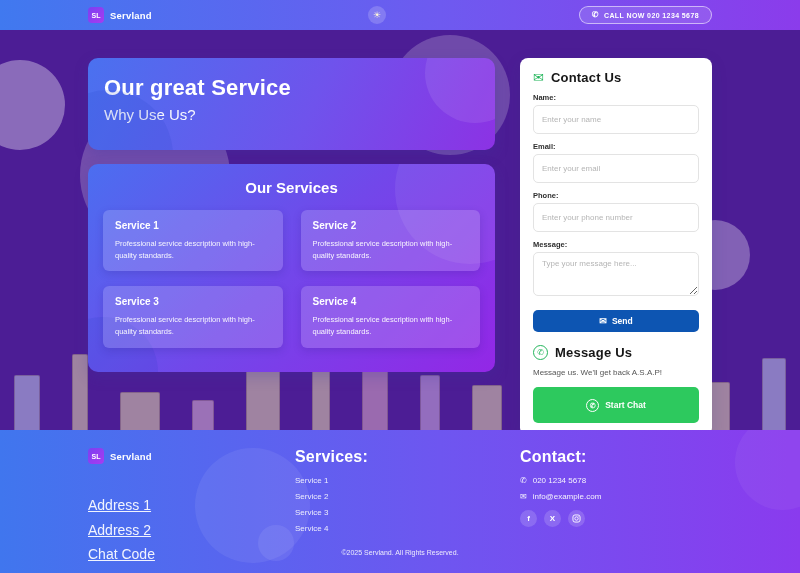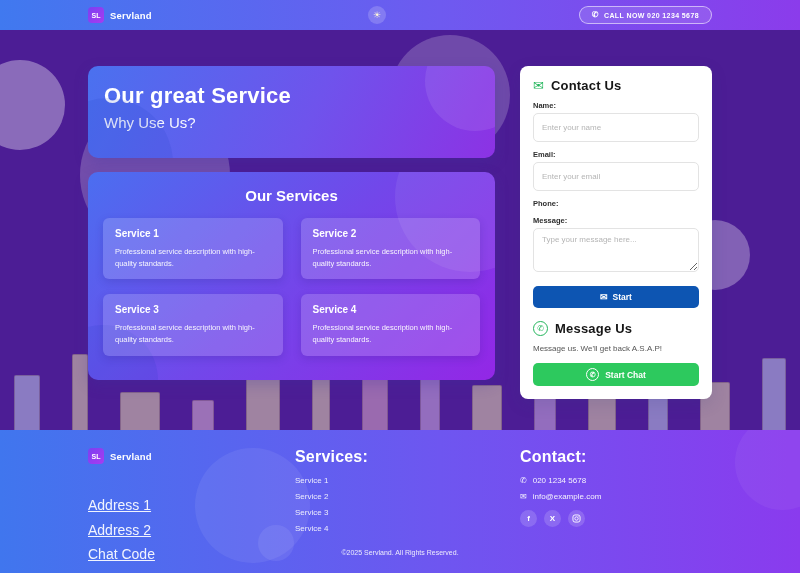--- a/index.html
+++ b/index.html
@@ -41,21 +41,21 @@
   .bld:nth-child(6){width:18px;height:86px;background:#f2e9ae;}
   .bld:nth-child(7){width:26px;height:70px;background:#e8b7c9;}
   .bld:nth-child(8){width:20px;height:55px;background:#d9bce8;}
   .bld:nth-child(9){width:30px;height:45px;background:#f2e9ae;}
   .bld:nth-child(10){width:22px;height:66px;background:#d9bce8;}
   .bld:nth-child(11){width:28px;height:40px;background:#f2e9ae;}
   .bld:nth-child(12){width:20px;height:58px;background:#c8d9f0;}
   .bld:nth-child(13){width:30px;height:48px;background:#f2e9ae;}
   .bld:nth-child(14){width:24px;height:72px;background:#c8d9f0;}
 
-  .container { position:relative; width:624px; margin:8px auto; display:flex; gap:25px; z-index:2; }
+  .container { position:relative; width:624px; margin:0 auto; display:flex; gap:25px; z-index:2; }
   .left-col { width:407px; }
   .right-col { width:192px; }
 
   
   .hero { position:relative; overflow:hidden; height:92px; border-radius:10px; padding:17px 16px;
     background:linear-gradient(115deg,#4a71ef 0%,#6f53ec 55%,#8c32e4 100%); box-shadow:0 5px 14px rgba(60,50,160,0.25); }
   .hero::before { content:""; position:absolute; width:100px; height:100px; border-radius:50%;
     right:-30px; top:-35px; background:rgba(255,255,255,0.09); }
   .hero::after { content:""; position:absolute; width:130px; height:130px; border-radius:50%;
     left:-45px; bottom:-70px; background:rgba(25,60,190,0.12); }
@@ -91,21 +91,21 @@
   .f-input::placeholder, .f-textarea::placeholder { color:#b5b5b5; }
   .send-btn { margin-top:10px; width:100%; height:22px; background:#0d55b2; color:#fff; border:none;
     border-radius:5px; font-size:8.5px; font-weight:bold; display:flex; align-items:center; justify-content:center;
     gap:5px; cursor:pointer; font-family:inherit; }
   .send-env { font-size:9px; line-height:1; }
   .msg-heading { margin-top:13px; }
   .wa-circle { width:15px; height:15px; border:1.6px solid #24b65c; border-radius:50%;
     display:inline-flex; align-items:center; justify-content:center; flex:0 0 auto; }
   .wa-circle .wa-phone { color:#24b65c; font-size:8px; line-height:1; }
   .msg-text { font-size:8px; color:#555; margin:8px 0 10px; }
-  .chat-btn { width:100%; height:23px; background:#2dc95e; color:#fff; border:none; border-radius:5px;
+  .chat-btn { width:100%; height:36px; background:#2dc95e; color:#fff; border:none; border-radius:5px;
     font-size:8.5px; font-weight:bold; display:flex; align-items:center; justify-content:center; gap:6px;
     cursor:pointer; font-family:inherit; }
   .chat-btn .wa-circle { border-color:#fff; width:13px; height:13px; }
   .chat-btn .wa-phone { color:#fff; font-size:7px; }
 
   
   .footer { position:relative; height:143px; overflow:hidden;
     background:linear-gradient(90deg,#4076ee 0%,#6e56f0 55%,#8a3bee 100%); color:#fff; padding-top:18px; z-index:4; }
   .f-circle { position:absolute; border-radius:50%; background:rgba(255,255,255,0.07); }
   .fc1 { width:115px; height:115px; left:195px; top:18px; }
@@ -211,27 +211,28 @@
             <span class="h-text">Contact Us</span>
           </div>
 
           <label class="f-label">Name:</label>
           <input class="f-input" type="text" placeholder="Enter your name" style="">
 
           <label class="f-label">Email:</label>
           <input class="f-input" type="text" placeholder="Enter your email" style="">
 
           <label class="f-label">Phone:</label>
+          <input class="f-input" type="text" placeholder="Enter your phone number" style="">
 
           <label class="f-label">Message:</label>
           <textarea class="f-textarea" placeholder="Type your message here..." style=""></textarea>
 
           <button class="send-btn">
             <span class="send-env">✉</span>
-            <span>Start</span>
+            <span>Send</span>
           </button>
 
           <div class="card-heading msg-heading">
             <span class="wa-circle">
               <span class="wa-phone">✆</span>
             </span>
             <span class="h-text">Message Us</span>
           </div>
           <p class="msg-text">Message us. We'll get back A.S.A.P!</p>
 

